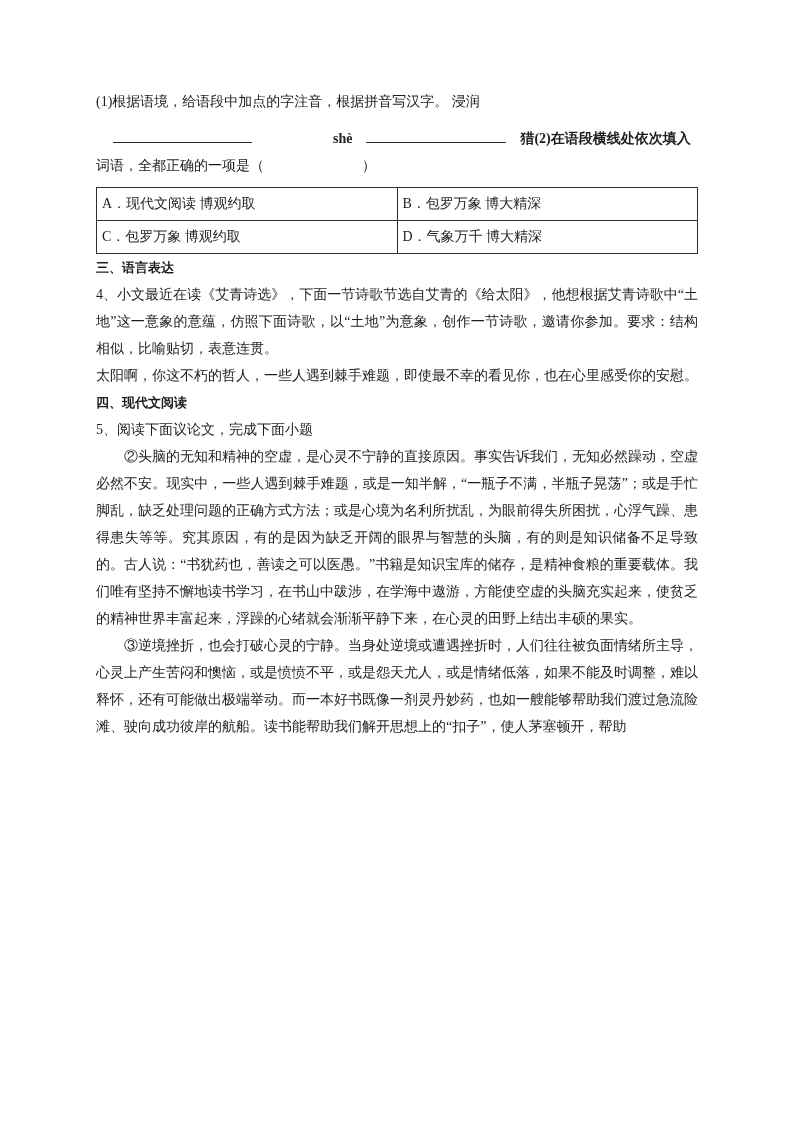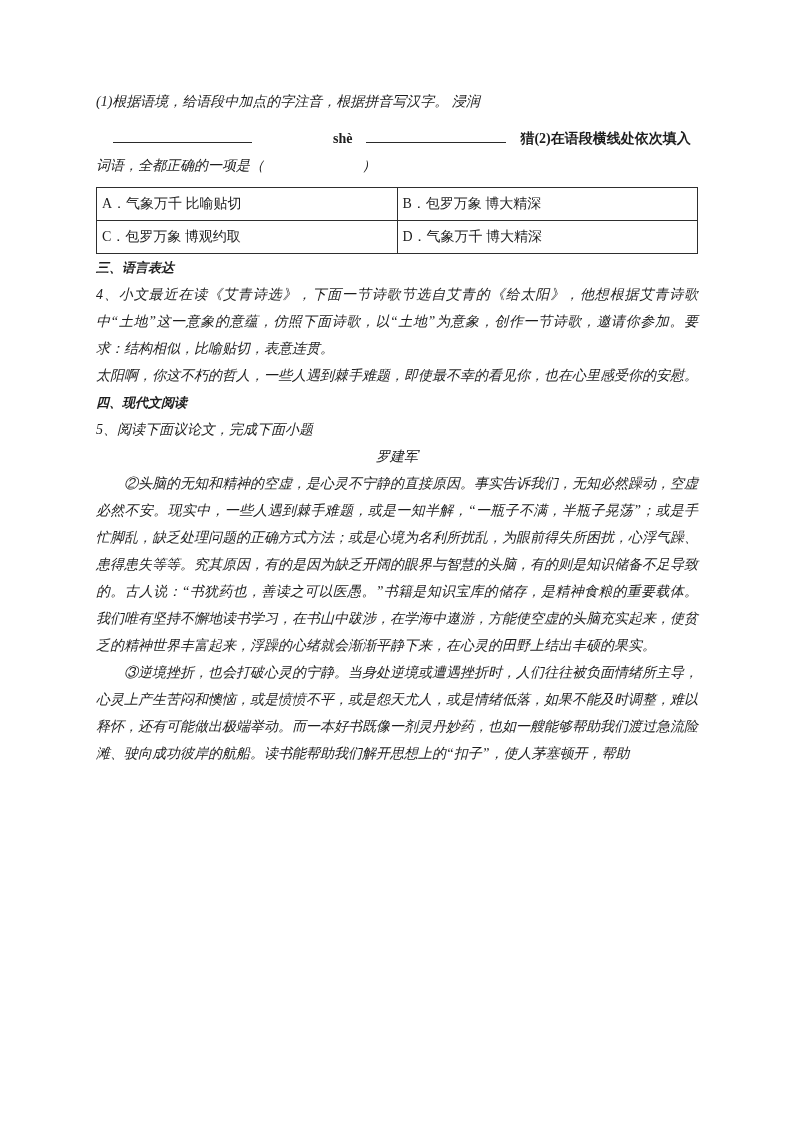--- a/index.html
+++ b/index.html
@@ -16,21 +16,20 @@
   }
   .page {
     padding: 88px 96px 0 96px;
     width: 602px;
   }
   .page p, .page h3 {
     margin: 0;
     font-size: 14px;
     line-height: 27px;
     font-weight: 400;
-    font-style: italic;
   }
   .para { text-align: justify; }
   .indent { text-indent: 2em; }
   .center { text-align: center; }
   h3.section-heading {
     font-size: 13px;
     font-weight: 700;
     line-height: 27px;
   }
   .blank-row {
@@ -82,37 +81,36 @@
 
   <div class="blank-row">
     <span class="blank blank-1"></span><span class="pinyin">shè</span><span class="blank blank-2"></span><span class="after-blanks">猎(2)在语段横线处依次填入</span>
   </div>
 
   <p>词语，全都正确的一项是（　　　　　　　）</p>
 
   <table class="options">
     <tbody>
         <tr>
-      <td>A．气象万千 比喻贴切</td>
+      <td>A．现代文阅读 博观约取</td>
       <td>B．包罗万象 博大精深</td>
     </tr>
     <tr>
       <td>C．包罗万象 博观约取</td>
       <td>D．气象万千 博大精深</td>
     </tr>
   </tbody>
     </table>
 
   <h3 class="section-heading mt-sec1">三、语言表达</h3>
 
   <p class="para mt-q4">4、小文最近在读《艾青诗选》，下面一节诗歌节选自艾青的《给太阳》，他想根据艾青诗歌中“土地”这一意象的意蕴，仿照下面诗歌，以“土地”为意象，创作一节诗歌，邀请你参加。要求：结构相似，比喻贴切，表意连贯。</p>
   <p class="para">太阳啊，你这不朽的哲人，一些人遇到棘手难题，即使最不幸的看见你，也在心里感受你的安慰。</p>
 
   <h3 class="section-heading mt-sec2">四、现代文阅读</h3>
 
   <p class="mt-q5">5、阅读下面议论文，完成下面小题</p>
 
-  <p class="center mt-author">罗建军</p>
 
   <p class="para indent mt-p2">②头脑的无知和精神的空虚，是心灵不宁静的直接原因。事实告诉我们，无知必然躁动，空虚必然不安。现实中，一些人遇到棘手难题，或是一知半解，“一瓶子不满，半瓶子晃荡”；或是手忙脚乱，缺乏处理问题的正确方式方法；或是心境为名利所扰乱，为眼前得失所困扰，心浮气躁、患得患失等等。究其原因，有的是因为缺乏开阔的眼界与智慧的头脑，有的则是知识储备不足导致的。古人说：“书犹药也，善读之可以医愚。”书籍是知识宝库的储存，是精神食粮的重要载体。我们唯有坚持不懈地读书学习，在书山中跋涉，在学海中遨游，方能使空虚的头脑充实起来，使贫乏的精神世界丰富起来，浮躁的心绪就会渐渐平静下来，在心灵的田野上结出丰硕的果实。</p>
   <p class="para indent mt-p3">③逆境挫折，也会打破心灵的宁静。当身处逆境或遭遇挫折时，人们往往被负面情绪所主导，心灵上产生苦闷和懊恼，或是愤愤不平，或是怨天尤人，或是情绪低落，如果不能及时调整，难以释怀，还有可能做出极端举动。而一本好书既像一剂灵丹妙药，也如一艘能够帮助我们渡过急流险滩、驶向成功彼岸的航船。读书能帮助我们解开思想上的“扣子”，使人茅塞顿开，帮助</p>
 
 </div>
 
 </body></html>

